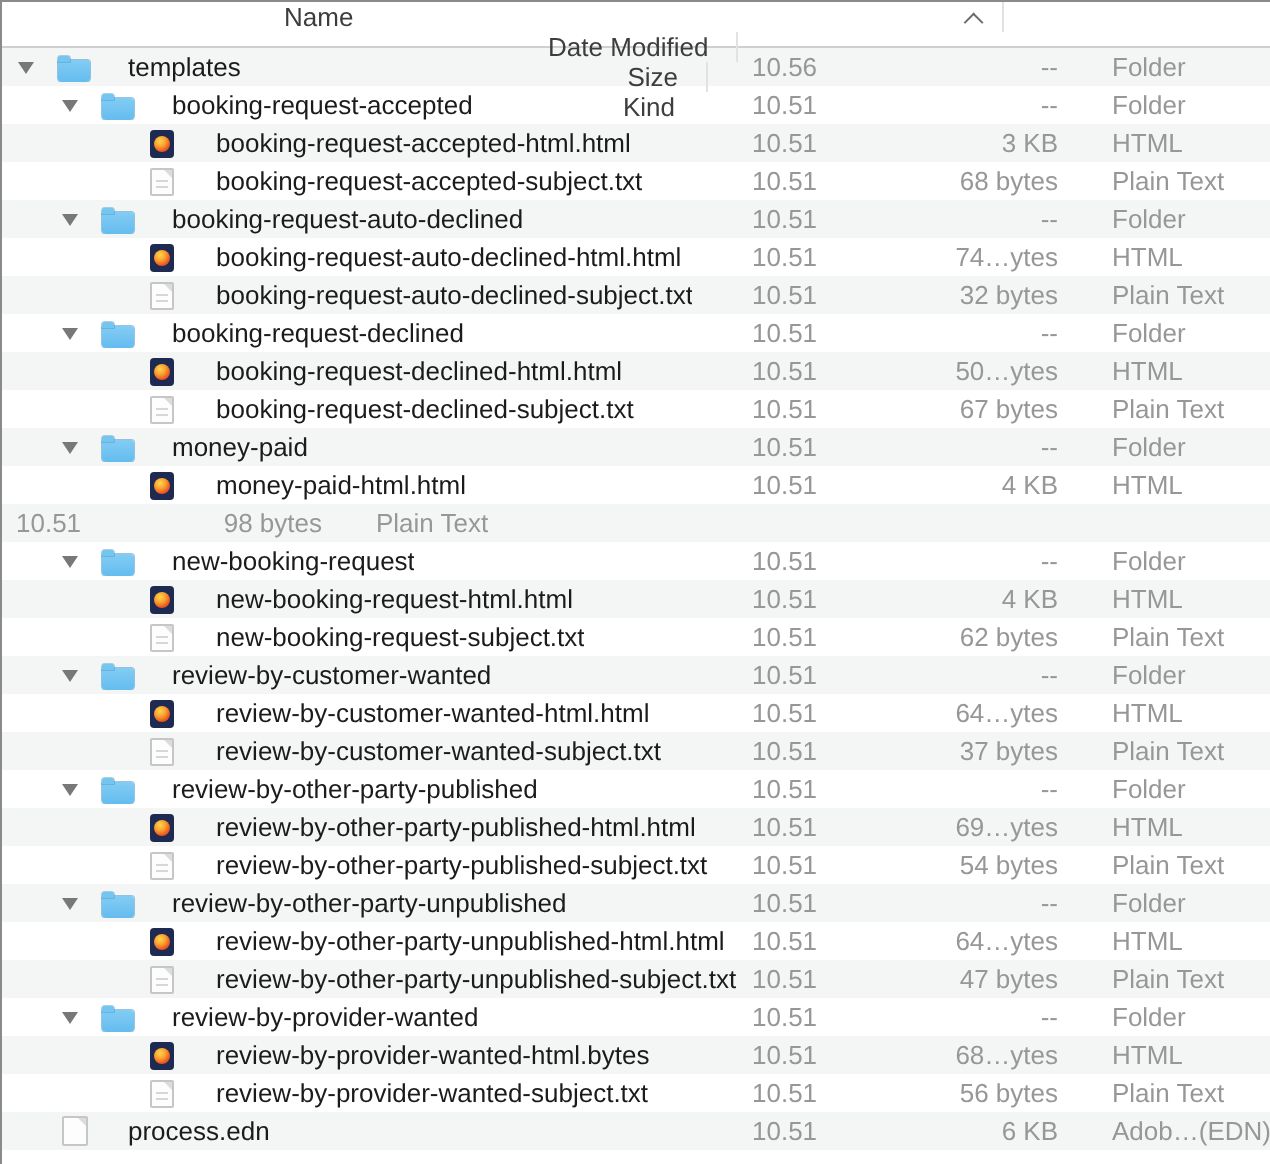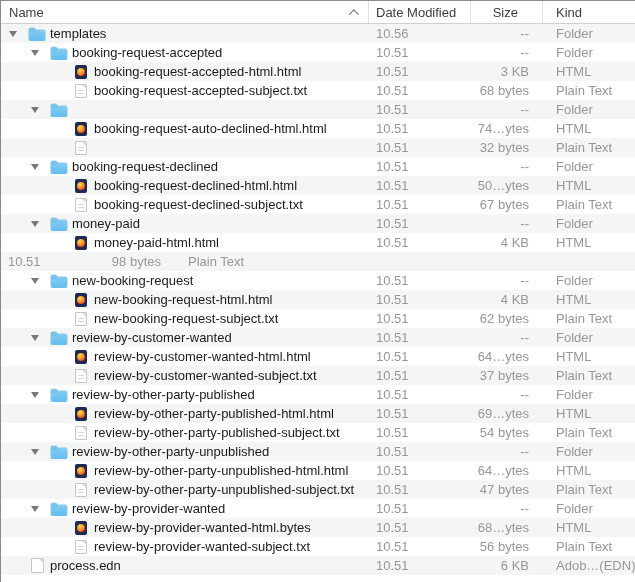--- a/index.html
+++ b/index.html
@@ -21,25 +21,26 @@
   }
   
   .header {
     display:flex;
     box-sizing:border-box;
     height:23px;
     align-items:center;
     border-bottom:1px solid #cfcfcf;
     color:#3d3d3d;
     background:#ffffff;
+    flex-direction:column;
   }
   .hcell { box-sizing:border-box; height:100%; display:flex; align-items:center; }
   .h-name { width:368px; padding:0 10px 0 8px; justify-content:space-between; border-right:1px solid #e2e2e2; }
   .h-date { width:102px; padding-left:7px;  border-right:1px solid #e2e2e2; }
-  .h-size { width:72px;  padding-right:24px; justify-content:flex-end; border-right:1px solid #e2e2e2; }
+  .h-size { width:72px;  padding-right:14px; justify-content:flex-end; border-right:1px solid #e2e2e2; }
   .h-kind { flex:1; padding-left:13px; }
   .sort-caret {
     width:6px; height:6px;
     border-left:1.5px solid #6b6b6b;
     border-top:1.5px solid #6b6b6b;
     transform:rotate(45deg) translateY(1px);
     margin-top:3px;
   }
   
   .rows { width:100%; }
@@ -56,21 +57,21 @@
     flex:none; width:12px; display:flex; justify-content:center; align-items:center;
   }
   .twist::before {
     content:""; width:0; height:0;
     border-left:4.5px solid transparent;
     border-right:4.5px solid transparent;
     border-top:6px solid var(--triangle-gray, #787878);
   }
   .twist.hidden { visibility:hidden; }
   .iconbox { flex:none; width:16px; margin-left:10px; display:flex; justify-content:center; align-items:center; }
-  .cell-name .label { margin-left:5px; overflow:hidden; text-overflow:ellipsis; }
+  .cell-name .label { margin-left:19px; overflow:hidden; text-overflow:ellipsis; }
   .cell-date { box-sizing:border-box; width:102px; padding-left:7px; color:var(--secondary-text, #979797); }
   .cell-size { box-sizing:border-box; width:72px; padding-right:14px; text-align:right; color:var(--secondary-text, #979797); }
   .cell-kind { box-sizing:border-box; flex:1; padding-left:13px; color:var(--secondary-text, #979797); white-space:nowrap; overflow:hidden; }
   
   .icon { position:relative; display:block; }
   .icon-folder {
     width:16px; height:11px; margin-top:3px;
     border-radius:1.5px 1.5px 2px 2px;
     background:linear-gradient(to bottom, #83ccf4, var(--folder-blue, #64bcee));
     box-shadow:0 0 0 0.5px rgba(70,150,200,0.55);
@@ -185,20 +186,21 @@
     <div class="cell-size">68 bytes</div>
     <div class="cell-kind">Plain Text</div>
   </div>
       <div class="row">
     <div class="cell-name">
       <span class="indent" style="width: 28px;"></span>
       <span class="twist"></span>
       <span class="iconbox">
             <span class="icon icon-folder"></span>
           </span>
+      <span class="label">booking-request-auto-declined</span>
     </div>
     <div class="cell-date">10.51</div>
     <div class="cell-size">--</div>
     <div class="cell-kind">Folder</div>
   </div>
       <div class="row">
     <div class="cell-name">
       <span class="indent" style="width: 50px;"></span>
       <span class="twist hidden"></span>
       <span class="iconbox">
@@ -210,20 +212,21 @@
     <div class="cell-size">74…ytes</div>
     <div class="cell-kind">HTML</div>
   </div>
       <div class="row">
     <div class="cell-name">
       <span class="indent" style="width: 50px;"></span>
       <span class="twist hidden"></span>
       <span class="iconbox">
             <span class="icon icon-text"></span>
           </span>
+      <span class="label">booking-request-auto-declined-subject.txt</span>
     </div>
     <div class="cell-date">10.51</div>
     <div class="cell-size">32 bytes</div>
     <div class="cell-kind">Plain Text</div>
   </div>
       <div class="row">
     <div class="cell-name">
       <span class="indent" style="width: 28px;"></span>
       <span class="twist"></span>
       <span class="iconbox">

